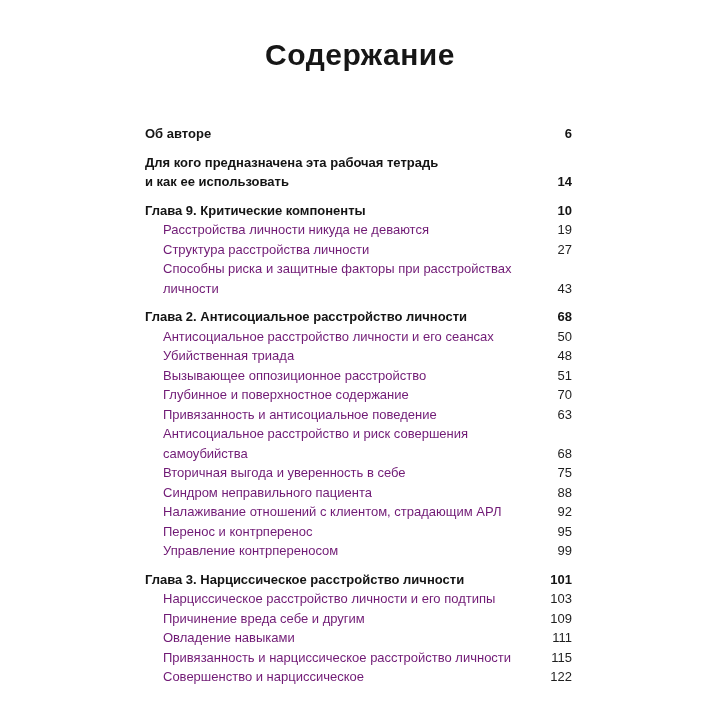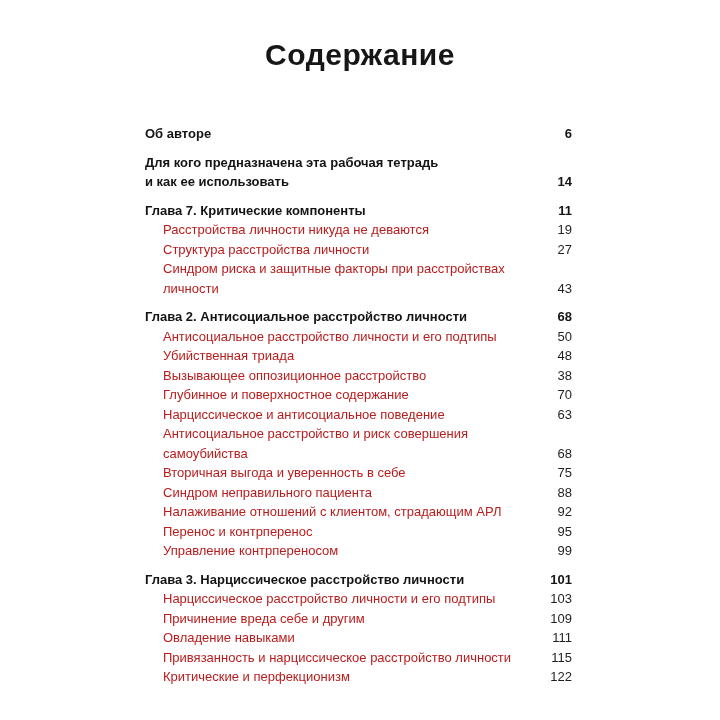--- a/index.html
+++ b/index.html
@@ -39,21 +39,21 @@
     line-height: 19.5px;
     font-size: 13px;
   }
   .row.heading {
     font-weight: 700;
     margin-top: 9px;
     color: #141414;
   }
   .row.item .label {
     padding-left: 18px;
-    color: #b91c1c;
+    color: #701a75;
   }
   .label {
     white-space: pre-line;
     flex: 1 1 auto;
   }
   .pagenum {
     flex: 0 0 auto;
     padding-left: 12px;
     text-align: right;
   }
@@ -67,57 +67,57 @@
       <div class="row heading">
         <span class="label">Об авторе</span>
         <span class="pagenum">6</span>
       </div>
       <div class="row heading">
         <span class="label">Для кого предназначена эта рабочая тетрадь
 и как ее использовать</span>
         <span class="pagenum">14</span>
       </div>
       <div class="row heading">
-        <span class="label">Глава 7. Критические компоненты</span>
-        <span class="pagenum">11</span>
+        <span class="label">Глава 9. Критические компоненты</span>
+        <span class="pagenum">10</span>
       </div>
       <div class="row item">
         <span class="label">Расстройства личности никуда не деваются</span>
         <span class="pagenum">19</span>
       </div>
       <div class="row item">
         <span class="label">Структура расстройства личности</span>
         <span class="pagenum">27</span>
       </div>
       <div class="row item">
-        <span class="label">Синдром риска и защитные факторы при расстройствах личности</span>
+        <span class="label">Способны риска и защитные факторы при расстройствах личности</span>
         <span class="pagenum">43</span>
       </div>
       <div class="row heading">
         <span class="label">Глава 2. Антисоциальное расстройство личности</span>
         <span class="pagenum">68</span>
       </div>
       <div class="row item">
-        <span class="label">Антисоциальное расстройство личности и его подтипы</span>
+        <span class="label">Антисоциальное расстройство личности и его сеансах</span>
         <span class="pagenum">50</span>
       </div>
       <div class="row item">
         <span class="label">Убийственная триада</span>
         <span class="pagenum">48</span>
       </div>
       <div class="row item">
         <span class="label">Вызывающее оппозиционное расстройство</span>
-        <span class="pagenum">38</span>
+        <span class="pagenum">51</span>
       </div>
       <div class="row item">
         <span class="label">Глубинное и поверхностное содержание</span>
         <span class="pagenum">70</span>
       </div>
       <div class="row item">
-        <span class="label">Нарциссическое и антисоциальное поведение</span>
+        <span class="label">Привязанность и антисоциальное поведение</span>
         <span class="pagenum">63</span>
       </div>
       <div class="row item">
         <span class="label">Антисоциальное расстройство и риск совершения самоубийства</span>
         <span class="pagenum">68</span>
       </div>
       <div class="row item">
         <span class="label">Вторичная выгода и уверенность в себе</span>
         <span class="pagenum">75</span>
       </div>
@@ -151,17 +151,17 @@
       </div>
       <div class="row item">
         <span class="label">Овладение навыками</span>
         <span class="pagenum">111</span>
       </div>
       <div class="row item">
         <span class="label">Привязанность и нарциссическое расстройство личности</span>
         <span class="pagenum">115</span>
       </div>
       <div class="row item">
-        <span class="label">Критические и перфекционизм</span>
+        <span class="label">Совершенство и нарциссическое</span>
         <span class="pagenum">122</span>
       </div>
     </div>
 </div>
 
 </body></html>

